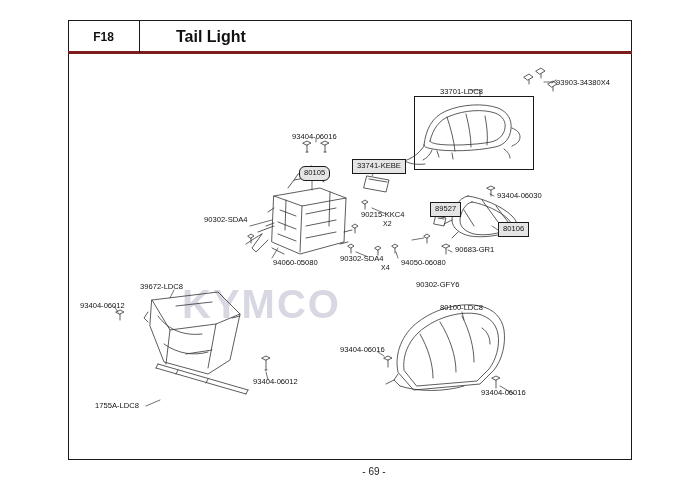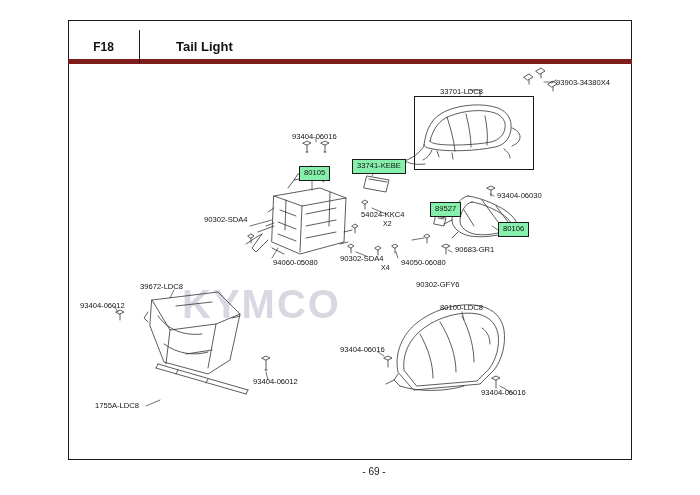--- a/index.html
+++ b/index.html
@@ -25,22 +25,21 @@
     border: 1px solid #1a1a1a;
     box-sizing: border-box;
   }
   #title-bar {
     position: absolute;
     left: 68px;
     top: 20px;
     width: 564px;
     height: 34px;
     box-sizing: border-box;
-    border-bottom: 5px solid #7f1d1d;
-    margin-top: 10px;
+    border-bottom: 3px solid #7f1d1d;
   }
   #code-cell {
     position: absolute;
     left: 0;
     top: 0;
     width: 72px;
     height: 33px;
     border-right: 1px solid #1a1a1a;
     box-sizing: border-box;
     display: flex;
@@ -52,21 +51,21 @@
     font-weight: bold;
     color: #111;
   }
   #title-text {
     position: absolute;
     left: 108px;
     top: 0;
     height: 33px;
     display: flex;
     align-items: center;
-    font-size: 13px;
+    font-size: 16px;
     font-weight: bold;
     color: #111;
     text-align: right;
   }
   
   #page-number {
     position: absolute;
     left: 0;
     top: 466px;
     width: 700px;
@@ -103,21 +102,21 @@
     position: absolute;
     font-size: 7.6px;
     color: #111;
     white-space: nowrap;
     line-height: 1.15;
     font-family: "Liberation Sans", sans-serif;
   }
   .lbl.boxed {
     border: 1px solid #1a1a1a;
     padding: 2px 4px;
-    background: #86efac;
+    background: #e5e5e5;
   }
   .lbl.sub {
     font-size: 7px;
   }
   
   #art {
     position: absolute;
     left: 0;
     top: 0;
     width: 700px;
@@ -294,26 +293,26 @@
       <path d="M514 394 l-14 -8" stroke-width="0.7"></path>
       <path d="M146 406 l14 -6" stroke-width="0.7"></path>
       <path d="M386 214 l-14 -6" stroke-width="0.7"></path>
     </g>
   </svg>
 
   <div class="lbl" style="left:440px; top:88px;">33701-LDC8</div>
 
   <div class="lbl" style="left:556px; top:79px;">93903-34380X4</div>
   <div class="lbl" style="left:292px; top:133px;">93404-06016</div>
-  <div class="lbl boxed" style="left:299px; top:166px;">80105</div>
+  <div class="lbl boxed" style="left:299px; top:166px;border-radius:6px;">80105</div>
   <div class="lbl boxed" style="left:352px; top:159px;">33741-KEBE</div>
   <div class="lbl" style="left:497px; top:192px;">93404-06030</div>
   <div class="lbl boxed" style="left:430px; top:202px;">89527</div>
   <div class="lbl boxed" style="left:498px; top:222px;">80106</div>
-  <div class="lbl" style="left:361px; top:211px;">54024-KKC4</div>
+  <div class="lbl" style="left:361px; top:211px;">90215-KKC4</div>
   <div class="lbl sub" style="left:383px; top:220px;">X2</div>
   <div class="lbl" style="left:204px; top:216px;">90302-SDA4</div>
   <div class="lbl" style="left:416px; top:233px;margin-top:48px;">90302-GFY6</div>
   <div class="lbl" style="left:455px; top:246px;">90683-GR1</div>
   <div class="lbl" style="left:401px; top:259px;">94050-06080</div>
   <div class="lbl" style="left:340px; top:255px;">90302-SDA4</div>
   <div class="lbl sub" style="left:381px; top:264px;">X4</div>
   <div class="lbl" style="left:245px; top:259px;padding-left:28px;">94060-05080</div>
   <div class="lbl" style="left:140px; top:283px;">39672-LDC8</div>
   <div class="lbl" style="left:80px;  top:302px;">93404-06012</div>

